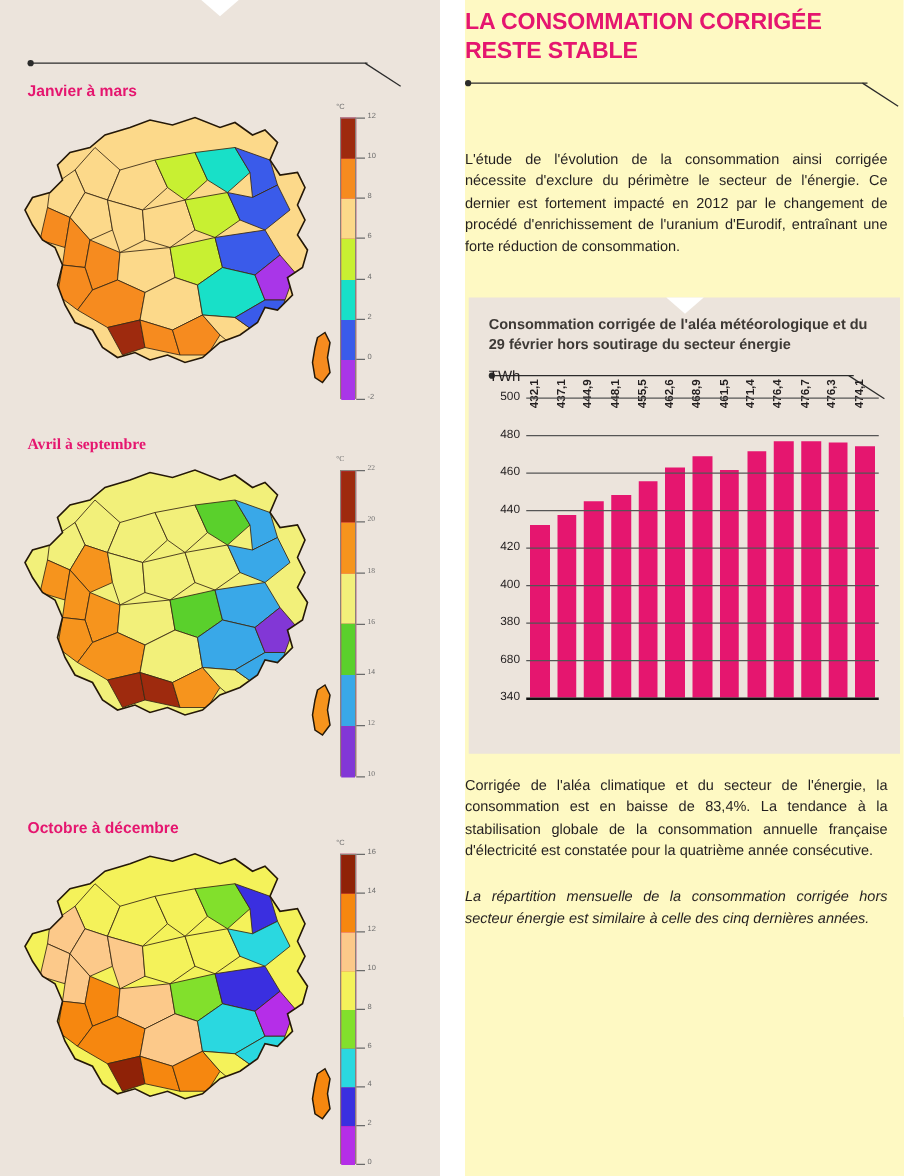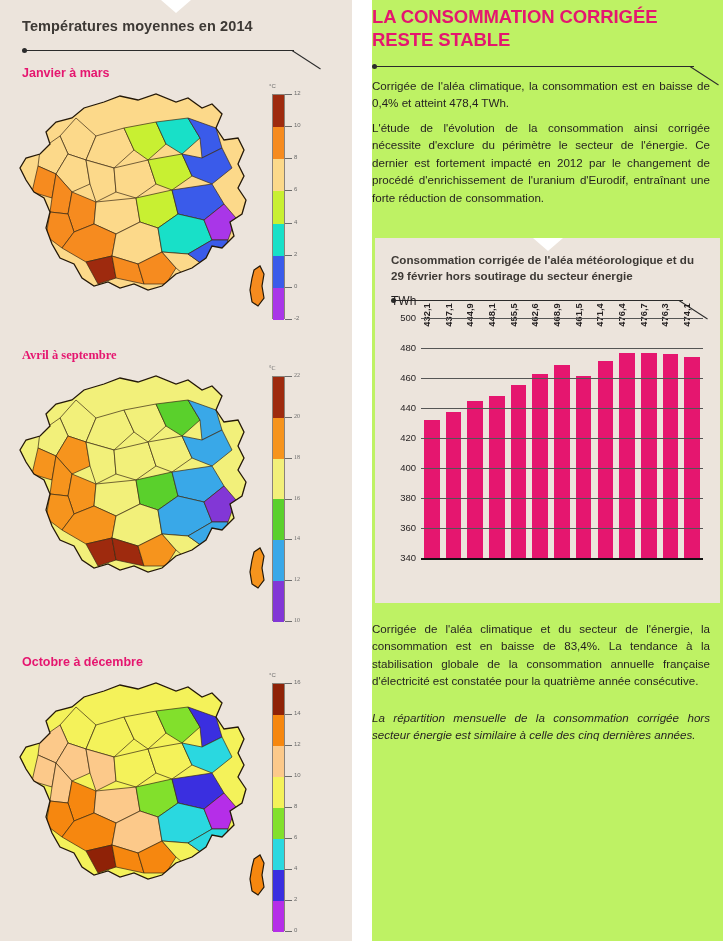--- a/index.html
+++ b/index.html
@@ -58,21 +58,21 @@
   .legend .tick{
     position:absolute;left:17px;width:7px;height:1px;background:#6b6b6b;
   }
   .legend .tlabel{
     position:absolute;left:26px;font-size:6px;color:#6b6b6b;
     transform:translateY(-4px);white-space:nowrap;
   }
 
   
   .right-col{
-    position:absolute;left:372px;top:0;width:351px;height:941px;background:#bef264;
+    position:absolute;left:372px;top:0;width:351px;height:941px;background:#fef9c3;
   }
   .head-title{
     position:absolute;left:0;top:6px;width:330px;
     font-size:18.5px;font-weight:bold;color:#e5166f;line-height:1.22;
     letter-spacing:-.1px;
   }
   .head-rule{position:absolute;left:0;top:62px;width:344px;height:22px;}
   .head-rule .rule-line{width:318px;}
   .head-rule .rule-tail{left:318px;}
 
@@ -124,21 +124,20 @@
   .xlab{flex:1;text-align:center;font-size:8.6px;color:#231f20;}
 </style>
 </head>
 <body>
 
 <div class="page">
 
   <div class="left-col">
     <div class="notch"></div>
 
-    <div class="left-title">Températures moyennes en 2014</div>
 
     <div class="rule-wrap">
       <div class="rule-dot"></div>
       <div class="rule-line"></div>
       <div class="rule-tail"></div>
     </div>
 
     <div class="map-section" id="map-sec-0" style="top:66px;height:270px;">
       <div class="map-heading">Janvier à mars</div>
       <div class="map-canvas">
@@ -362,21 +361,20 @@
   <div class="right-col">
 
     <div class="head-title">LA CONSOMMATION CORRIGÉE RESTE STABLE</div>
 
     <div class="rule-wrap head-rule">
       <div class="rule-dot"></div>
       <div class="rule-line"></div>
       <div class="rule-tail"></div>
     </div>
 
-    <div class="para" style="top:77px;">Corrigée de l'aléa climatique, la consommation est en baisse de 0,4% et atteint 478,4 TWh.</div>
     <div class="para" style="top:119px;">L'étude de l'évolution de la consommation ainsi corrigée nécessite d'exclure du périmètre le secteur de l'énergie. Ce dernier est fortement impacté en 2012 par le changement de procédé d'enrichissement de l'uranium d'Eurodif, entraînant une forte réduction de consommation.</div>
 
     <div class="chart-panel">
       <div class="notch"></div>
 
       <div class="chart-title">Consommation corrigée de l'aléa météorologique et du 29 février hors soutirage du secteur énergie</div>
 
       <div class="rule-wrap chart-rule">
         <div class="rule-dot"></div>
         <div class="rule-line"></div>
@@ -461,21 +459,21 @@
           <div class="ylabel" style="top: 60px;">460</div>
           <div class="gridline" style="top: 90px;"></div>
           <div class="ylabel" style="top: 90px;">440</div>
           <div class="gridline" style="top: 120px;"></div>
           <div class="ylabel" style="top: 120px;">420</div>
           <div class="gridline" style="top: 150px;"></div>
           <div class="ylabel" style="top: 150px;">400</div>
           <div class="gridline" style="top: 180px;"></div>
           <div class="ylabel" style="top: 180px;">380</div>
           <div class="gridline" style="top: 210px;"></div>
-          <div class="ylabel" style="top: 210px;">360</div>
+          <div class="ylabel" style="top: 210px;">680</div>
           <div class="gridline axis" style="top: 240px;"></div>
           <div class="ylabel" style="top: 240px;">340</div>
         </div>
 
     </div>
 
     <div class="para" style="top:620px;">Corrigée de l'aléa climatique et du secteur de l'énergie, la consommation est en baisse de 83,4%. La tendance à la stabilisation globale de la consommation annuelle française d'électricité est constatée pour la quatrième année consécutive.</div>
     <div class="para" style="top:709px;font-style:italic;">La répartition mensuelle de la consommation corrigée hors secteur énergie est similaire à celle des cinq dernières années.</div>
 
   </div>

